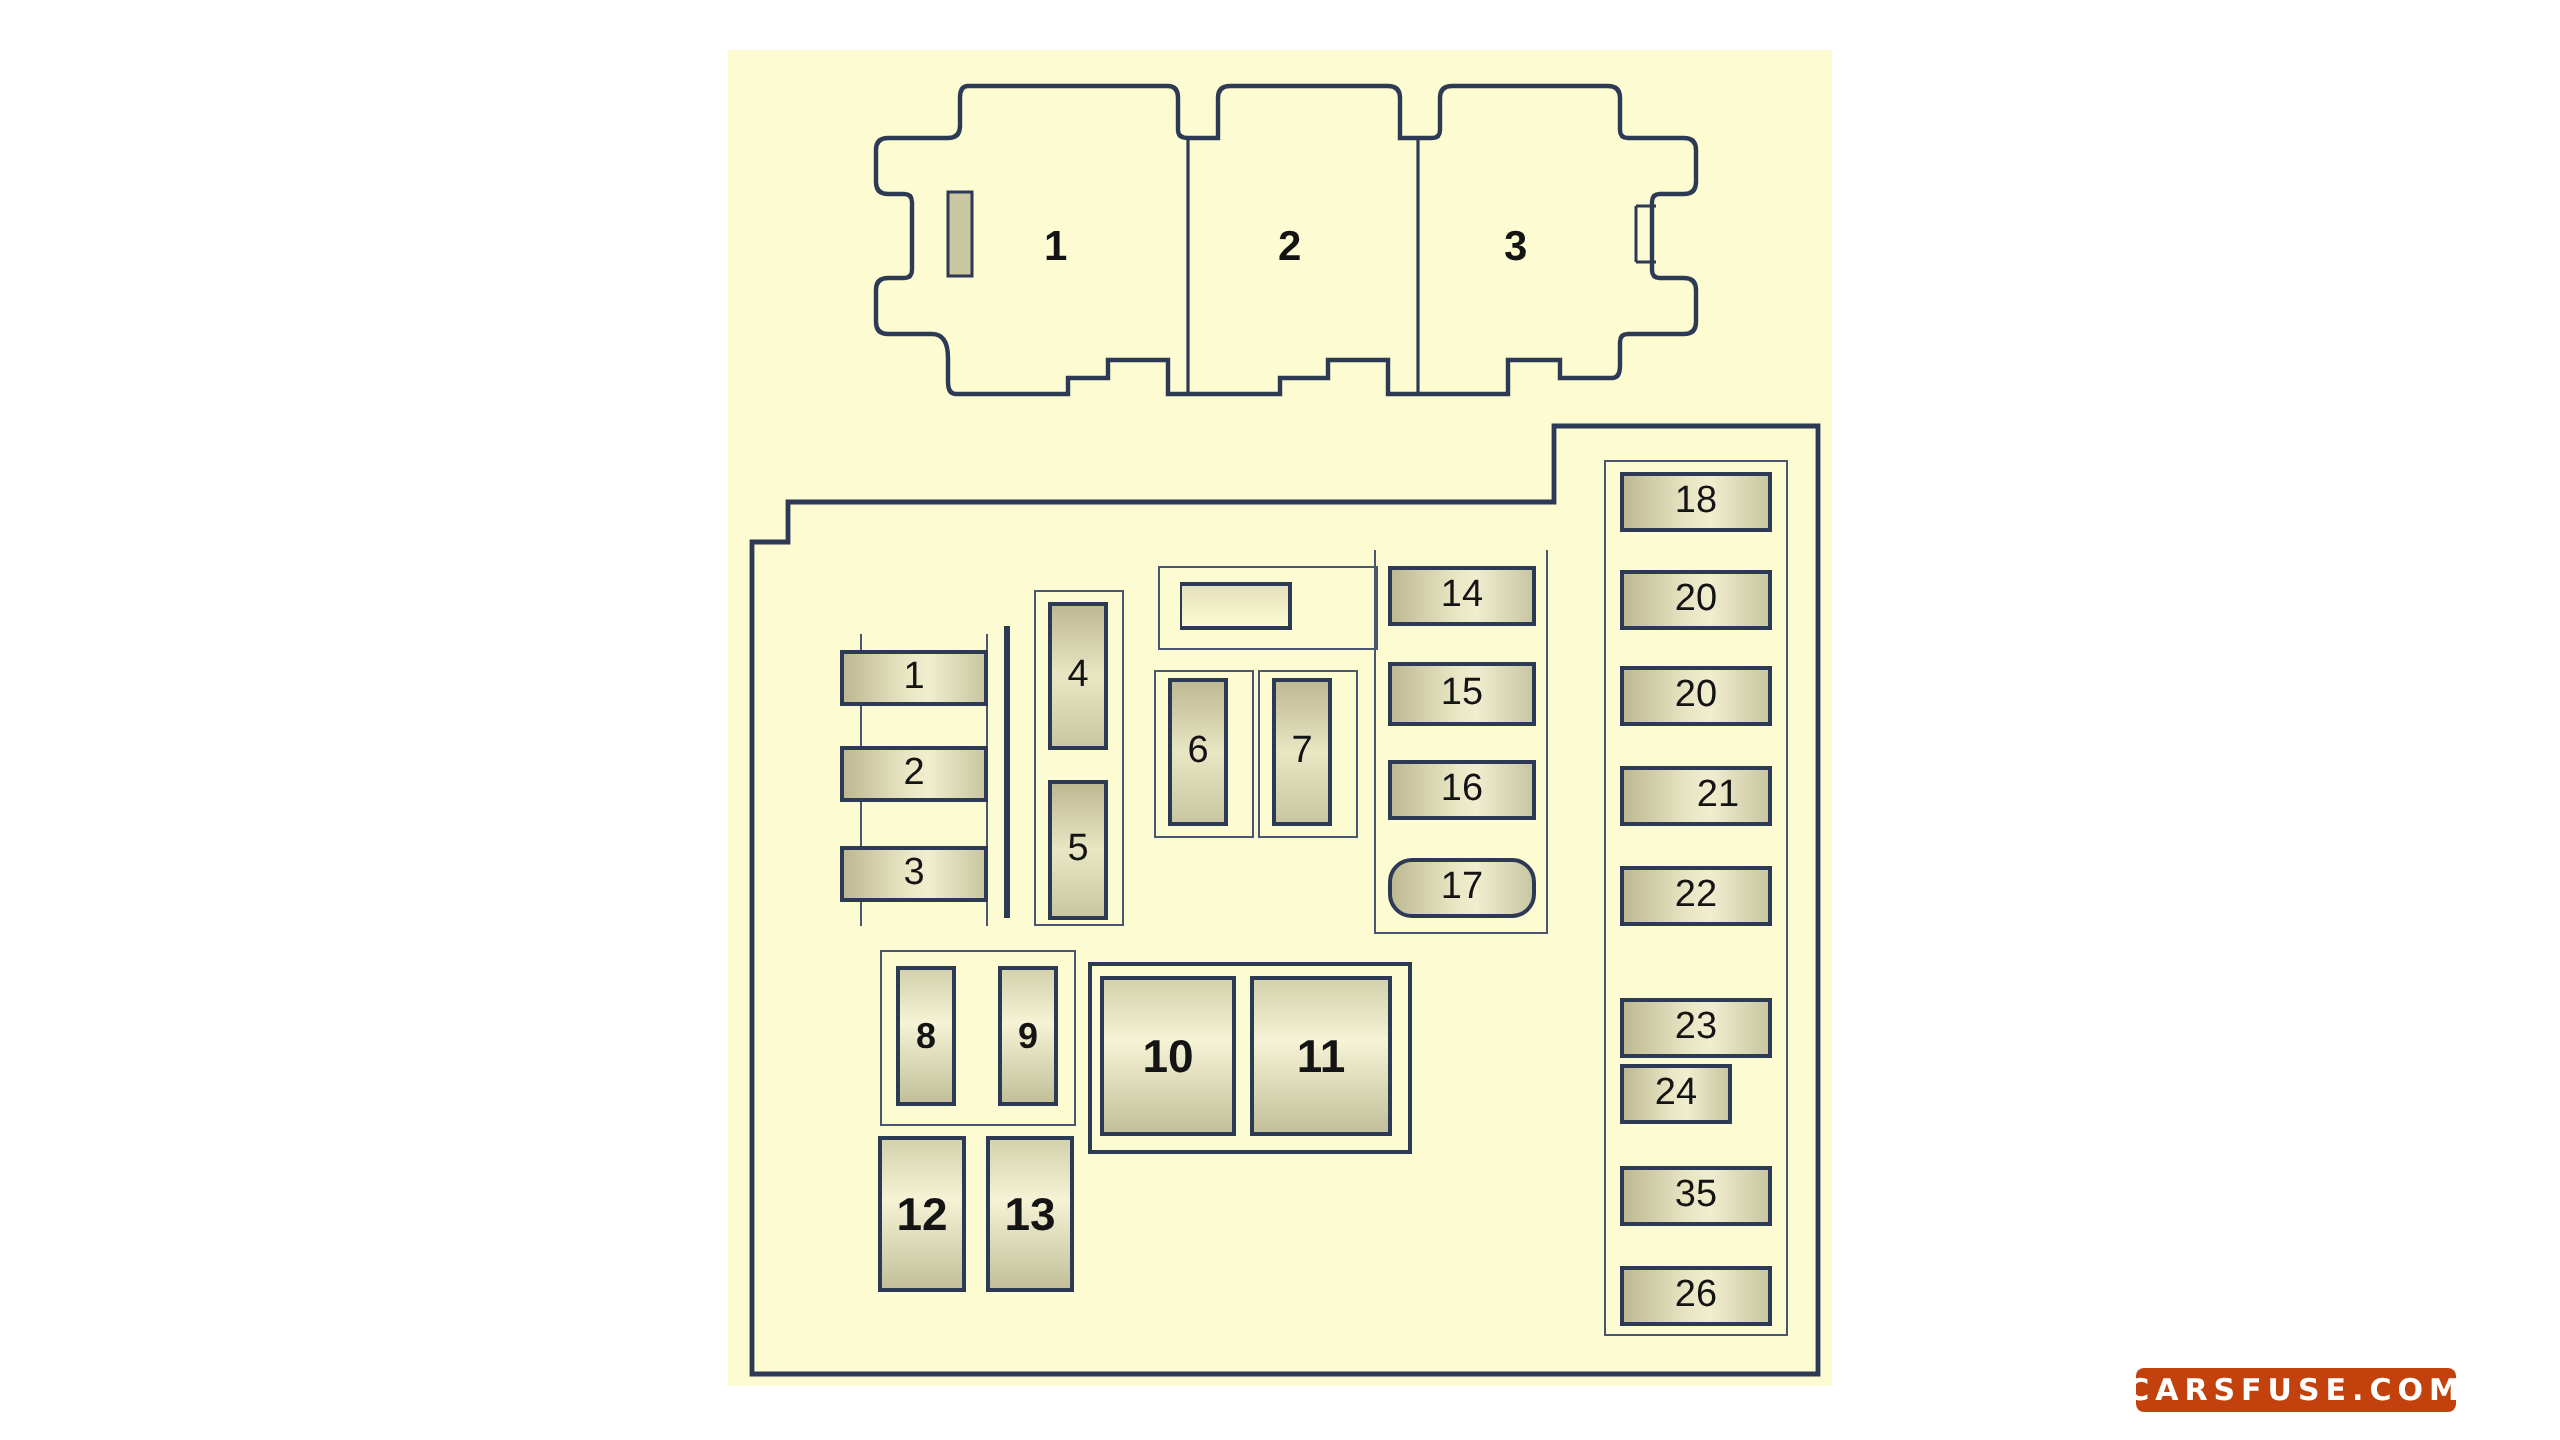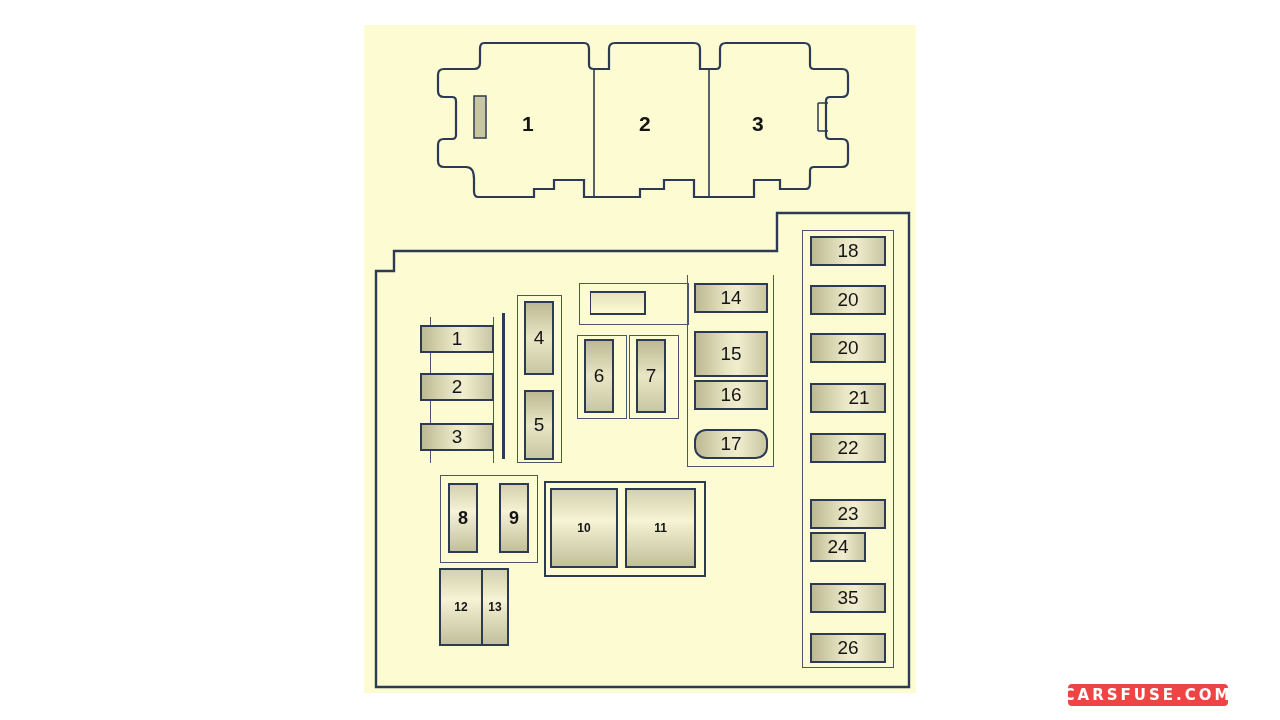--- a/index.html
+++ b/index.html
@@ -8,24 +8,24 @@
   .panel { position:absolute; left:364px; top:25px; width:552px; height:668px; background:#fdfbd2; }
   .abs { position:absolute; box-sizing:border-box; }
   .line { position:absolute; background:#2c3a55; }
   .fuse { position:absolute; box-sizing:border-box; border:2px solid #2c3a55;
           background:linear-gradient(90deg,#bdb993 0%,#e9e6c4 45%,#f1eed0 60%,#c9c6a2 100%);
           display:flex; align-items:center; justify-content:center; font-weight:normal;
           color:#141414; font-size:19px; }
   .fuse.v { background:linear-gradient(180deg,#bdb993 0%,#e9e6c4 50%,#c9c6a2 100%); }
   .relay { position:absolute; box-sizing:border-box; border:2px solid #2c3a55;
            background:linear-gradient(180deg,#d4d1ad 0%,#f6f3d6 40%,#c2bf9a 100%);
-           display:flex; align-items:center; justify-content:center; font-weight:bold; color:#141414; font-size:12px; }
+           display:flex; align-items:center; justify-content:center; font-weight:bold; color:#141414; font-size:23px; }
   .bracket { position:absolute; box-sizing:border-box; border:1.5px solid #4a5670; }
   .toplabel { position:absolute; font-weight:bold; font-size:21px; color:#141414; }
-  .logo { position:absolute; left:1068px; top:684px; width:160px; height:22px; background:#ef4444;
+  .logo { position:absolute; left:1068px; top:684px; width:160px; height:22px; background:#c2410c;
           border-radius:4px; color:#fff; font-family:"DejaVu Sans", sans-serif; font-weight:bold;
           font-size:15px; letter-spacing:3px; display:flex; align-items:center; justify-content:center; }
 </style>
 </head>
 <body>
 
 <div class="panel">
 
   <svg class="abs" style="left:70px;top:14px;width:420px;height:162px;" viewBox="0 0 420 162">
     <path d="M50 4 H150 Q155 4 155 10 V26 Q155 30 160 30 H175 V10 Q175 4 181 4 H260 Q266 4 266 10 V30 H282 Q286 30 286 26 V10 Q286 4 292 4 H370 Q376 4 376 10 V26 Q376 30 380 30 H408 Q414 30 414 36 V52 Q414 58 408 58 H396 Q392 58 392 62 V96 Q392 100 396 100 H408 Q414 100 414 106 V122 Q414 128 408 128 H380 Q376 128 376 132 V144 Q376 150 372 150 H346 V141 H320 V158 H260 V141 H230 V150 H206 V158 H150 V141 H120 V150 H100 V158 H44 Q40 158 40 152 L40 140 Q40 128 32 128 H10 Q4 128 4 122 V106 Q4 100 10 100 H18 Q22 100 22 96 V62 Q22 58 18 58 H10 Q4 58 4 52 V36 Q4 30 10 30 H40 Q46 30 46 24 V10 Q46 4 50 4 Z" fill="#fdfbd2" stroke="#2c3a55" stroke-width="2.2"></path>
@@ -55,21 +55,21 @@
   <div class="bracket" style="left:215px;top:258px;width:110px;height:42px;"></div>
   <div class="abs" style="left:226px;top:266px;width:56px;height:24px;border:2px solid #2c3a55;border-left:1px solid #2c3a55;background:linear-gradient(180deg,#e4e1bd,#fdfbd2);"></div>
 
   <div class="bracket" style="left:213px;top:310px;width:50px;height:84px;"></div>
   <div class="fuse v" style="left:220px;top:314px;width:30px;height:74px;">6</div>
   <div class="bracket" style="left:265px;top:310px;width:50px;height:84px;"></div>
   <div class="fuse v" style="left:272px;top:314px;width:30px;height:74px;">7</div>
 
   <div class="bracket" style="left:323px;top:250px;width:87px;height:192px;border-top:none;"></div>
   <div class="fuse" style="left:330px;top:258px;width:74px;height:30px;">14</div>
-  <div class="fuse" style="left:330px;top:306px;width:74px;height:46px;">15</div>
+  <div class="fuse" style="left:330px;top:306px;width:74px;height:32px;">15</div>
   <div class="fuse" style="left:330px;top:355px;width:74px;height:30px;">16</div>
   <div class="fuse" style="left:330px;top:404px;width:74px;height:30px;border-radius:12px;">17</div>
 
   <div class="bracket" style="left:438px;top:205px;width:92px;height:438px;"></div>
   <div class="fuse" style="left:446px;top:211px;width:76px;height:30px;">18</div>
   <div class="fuse" style="left:446px;top:260px;width:76px;height:30px;">20</div>
   <div class="fuse" style="left:446px;top:308px;width:76px;height:30px;">20</div>
   <div class="fuse" style="left:446px;top:358px;width:76px;height:30px;padding-left:22px;">21</div>
   <div class="fuse" style="left:446px;top:408px;width:76px;height:30px;">22</div>
   <div class="fuse" style="left:446px;top:458px;width:76px;height:30px;margin-top:16px;">23</div>
@@ -79,16 +79,16 @@
 
   <div class="bracket" style="left:76px;top:450px;width:98px;height:88px;"></div>
   <div class="relay" style="left:84px;top:458px;width:30px;height:70px;font-size:18px;">8</div>
   <div class="relay" style="left:135px;top:458px;width:30px;height:70px;font-size:18px;">9</div>
 
   <div class="bracket" style="left:180px;top:456px;width:162px;height:96px;border:2px solid #2c3a55;"></div>
   <div class="relay" style="left:186px;top:463px;width:68px;height:80px;">10</div>
   <div class="relay" style="left:261px;top:463px;width:71px;height:80px;">11</div>
 
   <div class="relay" style="left:75px;top:543px;width:44px;height:78px;">12</div>
-  <div class="relay" style="left:117px;top:543px;width:28px;height:78px;">13</div>
+  <div class="relay" style="left:129px;top:543px;width:44px;height:78px;">13</div>
 </div>
 
 <div class="logo">CARSFUSE.COM</div>
 
 </body></html>

